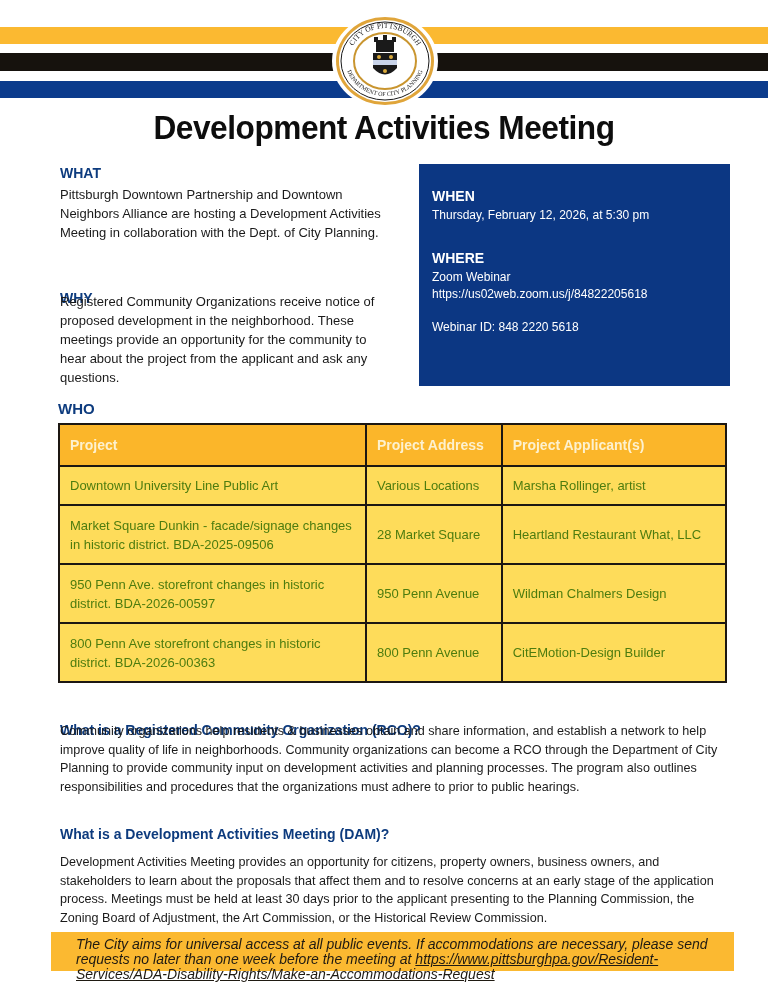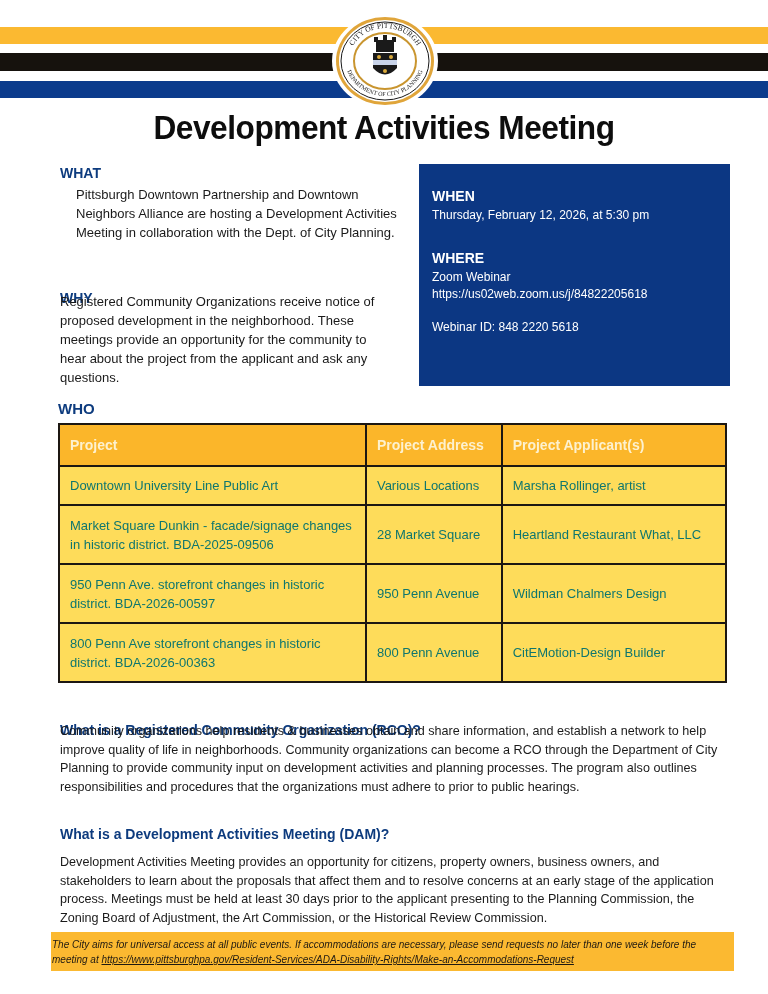--- a/index.html
+++ b/index.html
@@ -13,46 +13,46 @@
 
   .seal { position: absolute; left: 331px; top: 13px; width: 108px; height: 96px; }
 
   .title { position: absolute; left: 0; width: 768px; top: 108px; text-align: center;
            font-family: "Liberation Sans", sans-serif; font-weight: bold; font-size: 34px;
            letter-spacing: -0.5px; color: #0d0d0d; transform: scaleX(0.93); transform-origin: center; }
 
   .h-blue { color: #0d3b7e; font-weight: bold; font-family: "Liberation Sans", sans-serif; }
 
   .what-h { position: absolute; left: 60px; top: 165px; font-size: 14px; }
-  .what-p { position: absolute; left: 60px; top: 185px; width: 330px; font-size: 13px; line-height: 19px; margin-left: 16px; }
+  .what-p { position: absolute; left: 60px; top: 185px; width: 330px; font-size: 13px; line-height: 19px; }
   .why-h  { position: absolute; left: 60px; top: 271px; font-size: 14px; margin-top: 19px; }
   .why-p  { position: absolute; left: 60px; top: 292px; width: 330px; font-size: 13px; line-height: 19px; }
 
   .box { position: absolute; left: 419px; top: 164px; width: 311px; height: 222px; background: #0c3783; color: #fff; }
   .box .lbl { position: absolute; left: 13px; font-weight: bold; font-size: 14px; }
   .box .val { position: absolute; left: 13px; font-size: 12px; }
 
   .who-h { position: absolute; left: 58px; top: 400px; font-size: 15px; }
 
   table.who { position: absolute; left: 58px; top: 423px; width: 669px; border-collapse: collapse;
               font-size: 13px; padding-left: 24px; }
   table.who td, table.who th { border: 2px solid #1c1712; padding: 0 10px; text-align: left; vertical-align: middle; }
   table.who th { background: #fbb62a; color: #fdf1cf; height: 40px; font-weight: bold; font-size: 14px; }
-  table.who td { background: #fedc5a; color: #0f766e; line-height: 19px; }
+  table.who td { background: #fedc5a; color: #4d7c0f; line-height: 19px; }
   table.who tr.r1 td { height: 37px; }
   table.who tr.r2 td, table.who tr.r3 td, table.who tr.r4 td { height: 57px; }
 
   .rco-h { position: absolute; left: 60px; top: 722px; font-size: 14px; }
   .rco-p { position: absolute; left: 60px; top: 722px; width: 672px; font-size: 12.6px; line-height: 18.5px; }
   .dam-h { position: absolute; left: 60px; top: 826px; font-size: 14px; }
   .dam-p { position: absolute; left: 60px; top: 853px; width: 672px; font-size: 12.6px; line-height: 18.5px; }
 
   .footer { position: absolute; left: 51px; top: 932px; width: 683px; height: 39px; background: #fbb931; }
-  .footer p { margin: 0; position: absolute; left: 1px; top: 5px; width: 668px; font-style: italic;
-              font-size: 10px; line-height: 15px; color: #1f1a12; }
+  .footer p { margin: 0; position: absolute; left: 25px; top: 5px; width: 668px; font-style: italic;
+              font-size: 14px; line-height: 15px; color: #1f1a12; }
   .footer a { color: #1f1a12; text-decoration: underline; }
 </style>
 </head>
 <body>
 
 <div class="stripe yellow"></div>
 <div class="stripe black"></div>
 <div class="stripe blue"></div>
 
 <svg class="seal" viewBox="0 0 108 96">

